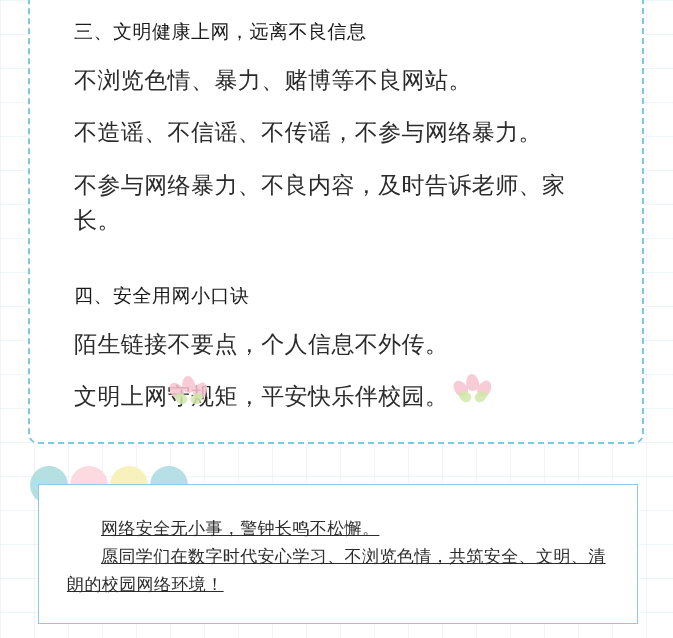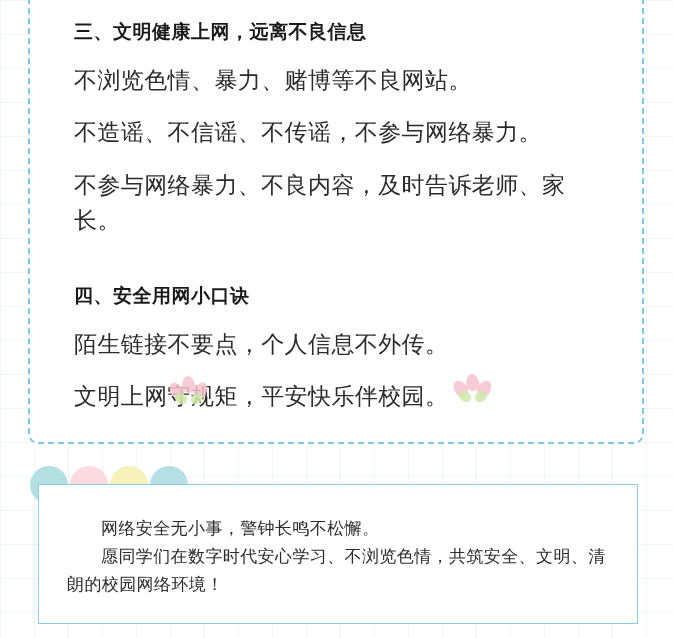--- a/index.html
+++ b/index.html
@@ -40,21 +40,21 @@
 
   .inner {
     position: absolute;
     left: 44px;
     top: 28px;
     right: 30px;
   }
 
   .sec-heading {
     font-size: 19px;
-    font-weight: bold;
+    font-weight: normal;
     color: #1a1a1a;
     letter-spacing: 0.5px;
     margin: 0 0 16px 0;
     line-height: 1.5;
   }
 
   .line {
     font-size: 23px;
     color: #2b2b2b;
     line-height: 1.55;
@@ -107,21 +107,21 @@
     line-height: 1.65;
     letter-spacing: 0.4px;
     margin: 0;
   }
   .bottom-inner {
     position: absolute;
     left: 28px;
     top: 30px;
     right: 22px;
   }
-  .indent { text-indent: 2em; }
+  .indent { text-indent: 2em; text-decoration: underline; }
 
   
   .dots {
     position: absolute;
     left: 30px;
     top: 466px;
     display: flex;
     gap: 2px;
   }
   .dot {

